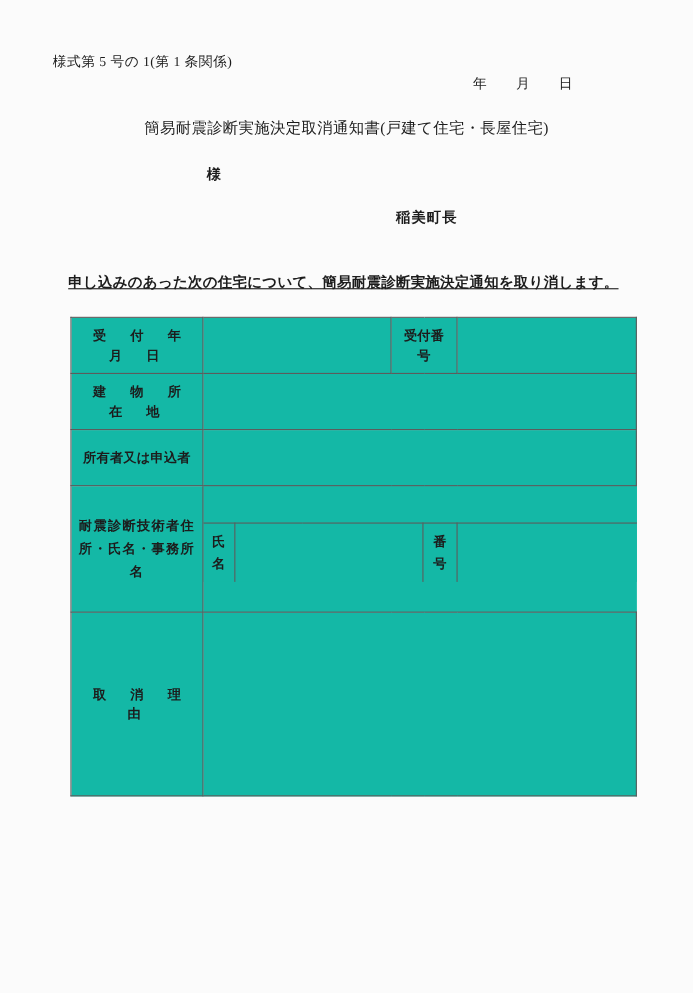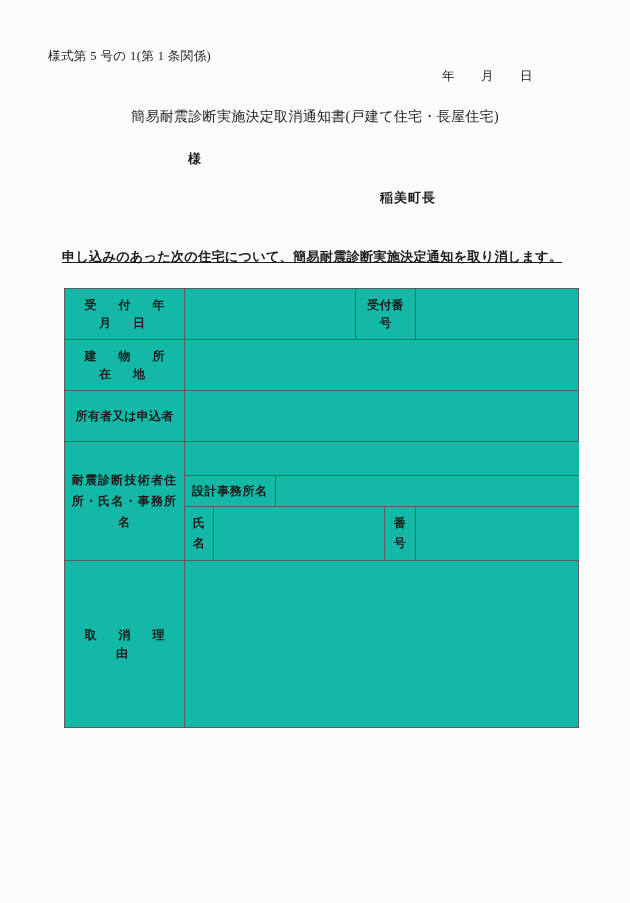--- a/index.html
+++ b/index.html
@@ -31,21 +31,20 @@
   }
   .date-line {
     position: absolute;
     left: 430px;
     top: 68px;
     font-size: 12.5px;
     width: 160px;
     text-align: left;
     white-space: pre;
     letter-spacing: 0.5px;
-    margin-left: 12px;
   }
   .doc-title {
     position: absolute;
     left: 0;
     top: 108px;
     width: 630px;
     text-align: center;
     font-size: 14px;
     font-weight: normal;
     letter-spacing: 0.3px;
@@ -54,21 +53,21 @@
   .addressee {
     position: absolute;
     left: 188px;
     top: 150px;
     font-size: 13px;
     font-weight: bold;
     letter-spacing: 0.5px;
   }
   .issuer {
     position: absolute;
-    left: 380px;
+    left: 360px;
     top: 189px;
     font-size: 13px;
     font-weight: bold;
     letter-spacing: 1px;
   }
   .body-text {
     position: absolute;
     left: 62px;
     top: 248px;
     font-size: 13.2px;
@@ -213,24 +212,20 @@
               <col style="width:62px">
               <col style="width:109px">
               <col style="width:31px">
               <col style="width:163px">
             </colgroup>
             <tbody>
               <tr>
                 <td class="blank-cell no-top no-left no-right" colspan="5" style="height:33px;"></td>
               </tr>
               <tr>
-                <td class="office-label no-left" colspan="2" style="height:24px;">設計事務所名</td>
-                <td class="blank-cell no-right" colspan="3"></td>
-              </tr>
-              <tr>
                 <td class="v-label no-left no-bottom" style="height:47px;">
                   <span>氏</span><br>
                   <span>名</span>
                 </td>
                 <td class="blank-cell no-bottom" colspan="2"></td>
                 <td class="v-label no-bottom">
                   <span>番</span><br>
                   <span>号</span>
                 </td>
                 <td class="blank-cell no-right no-bottom"></td>

